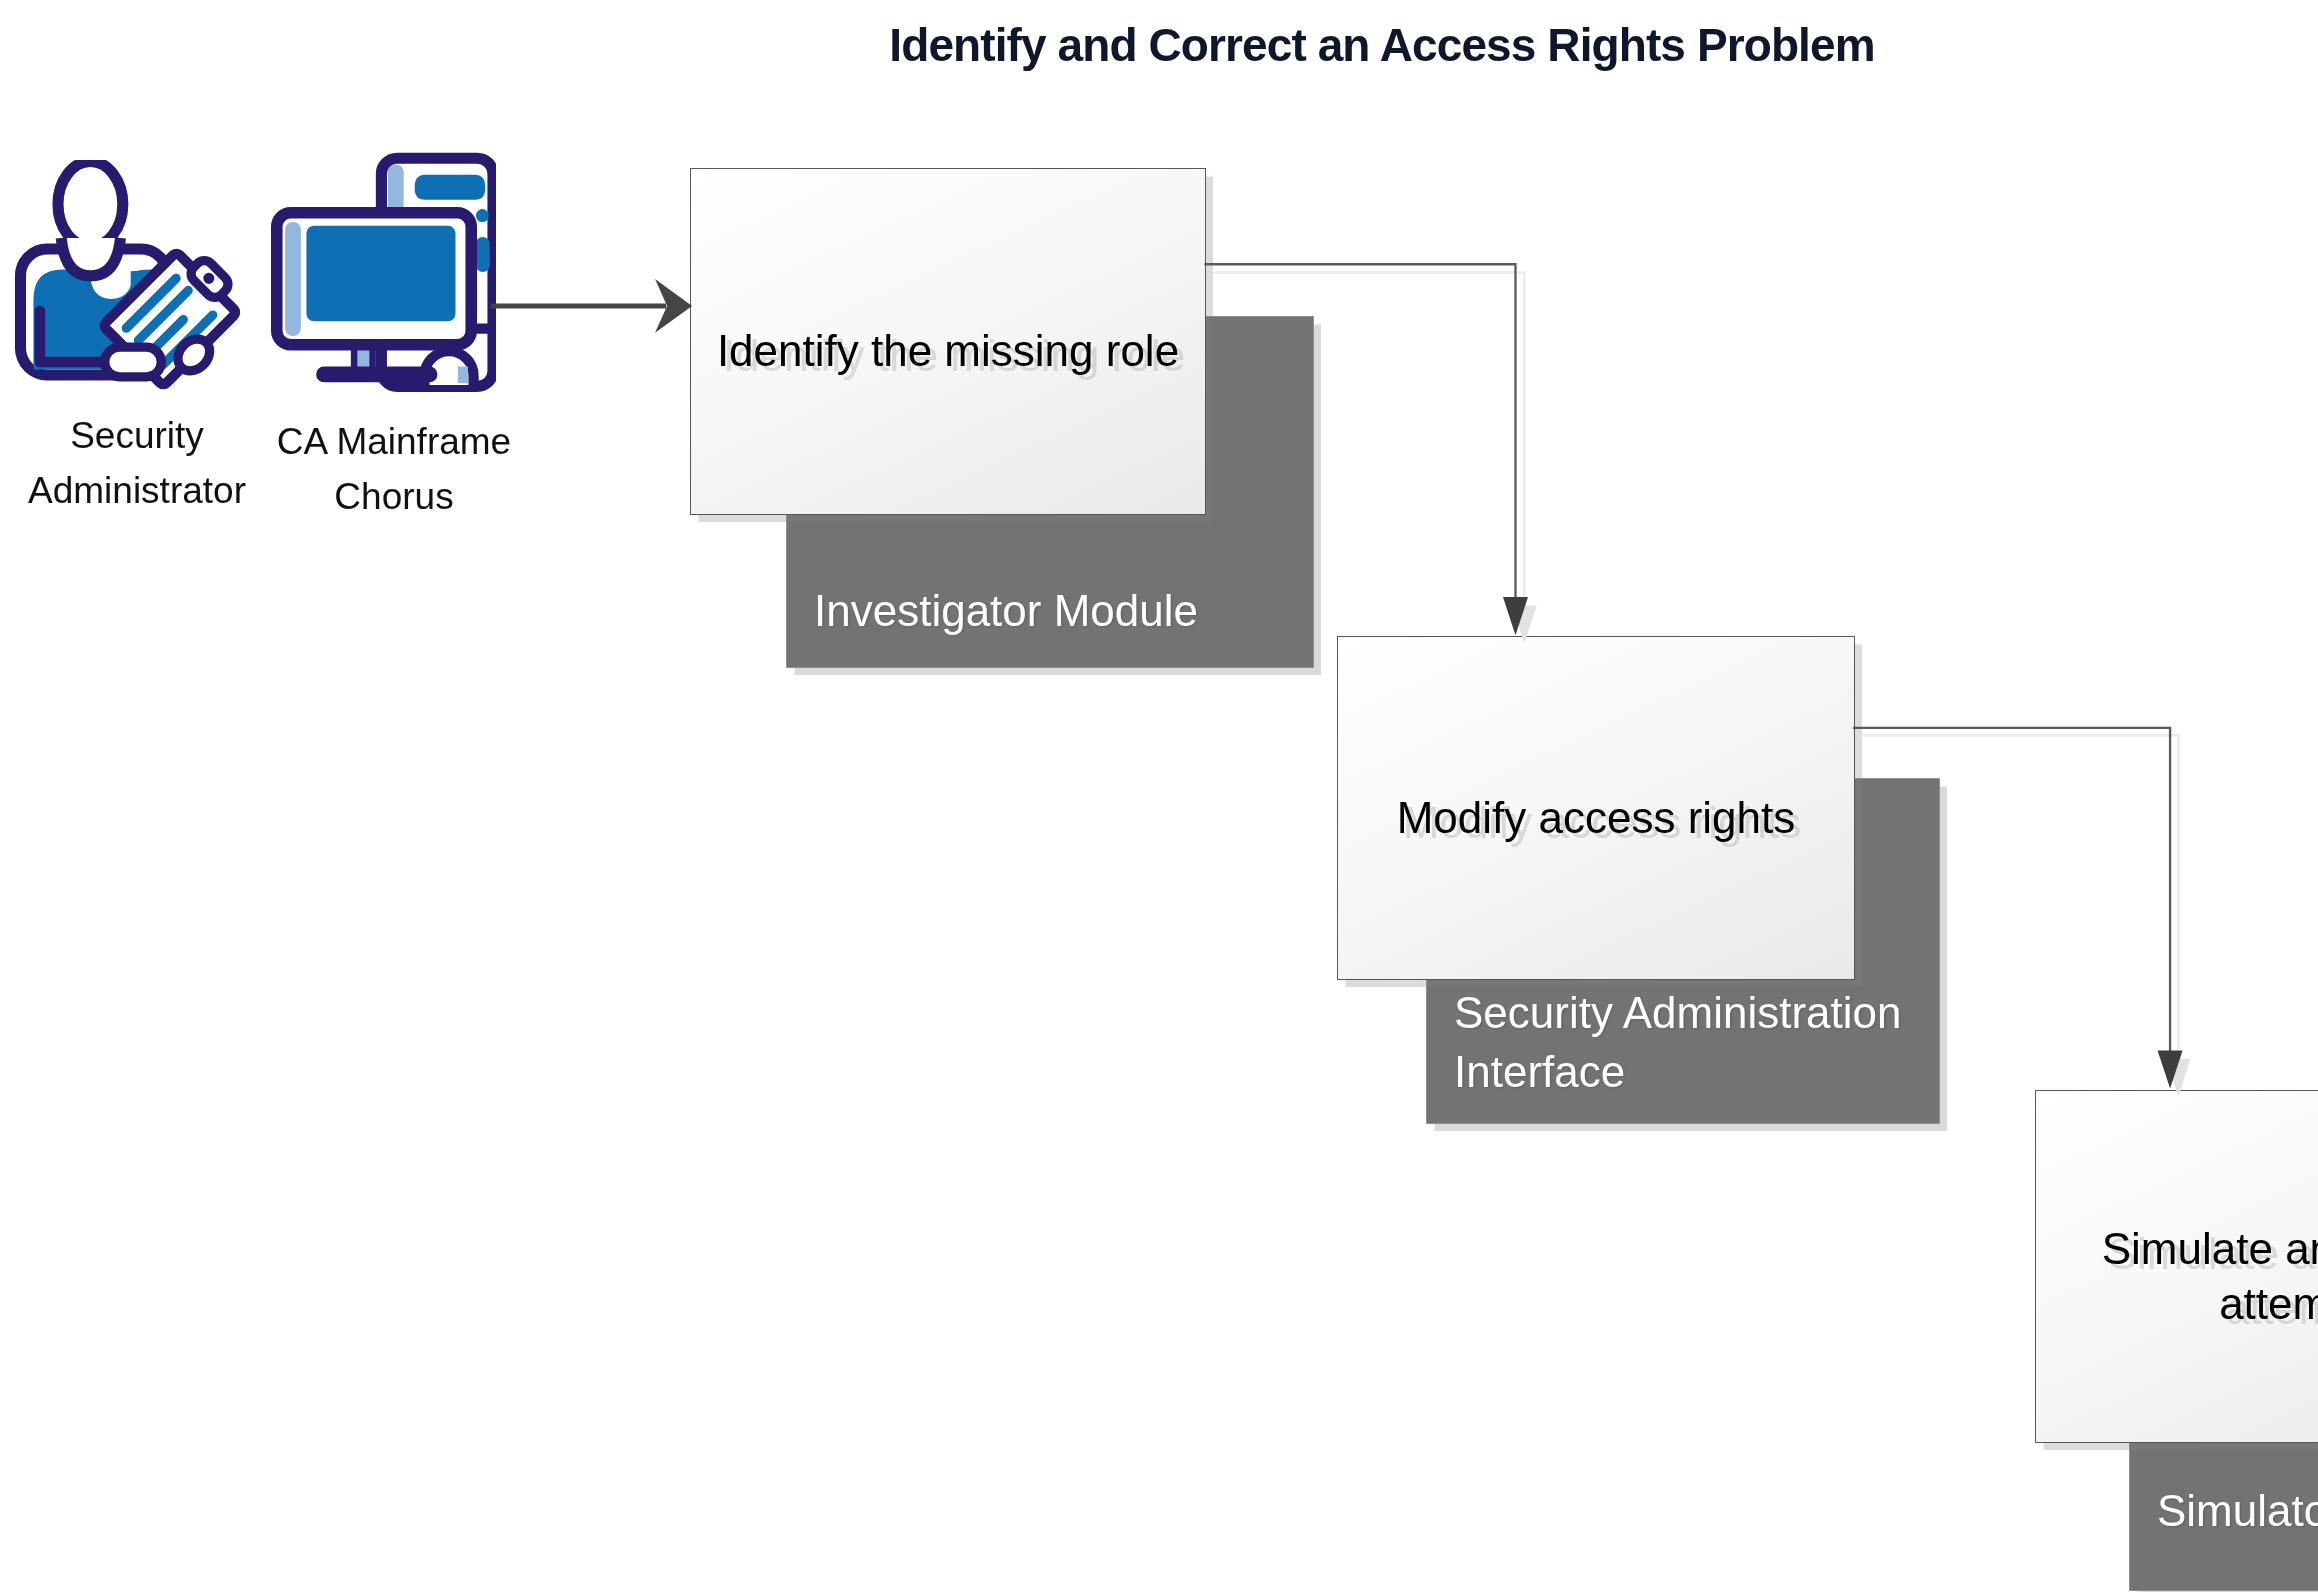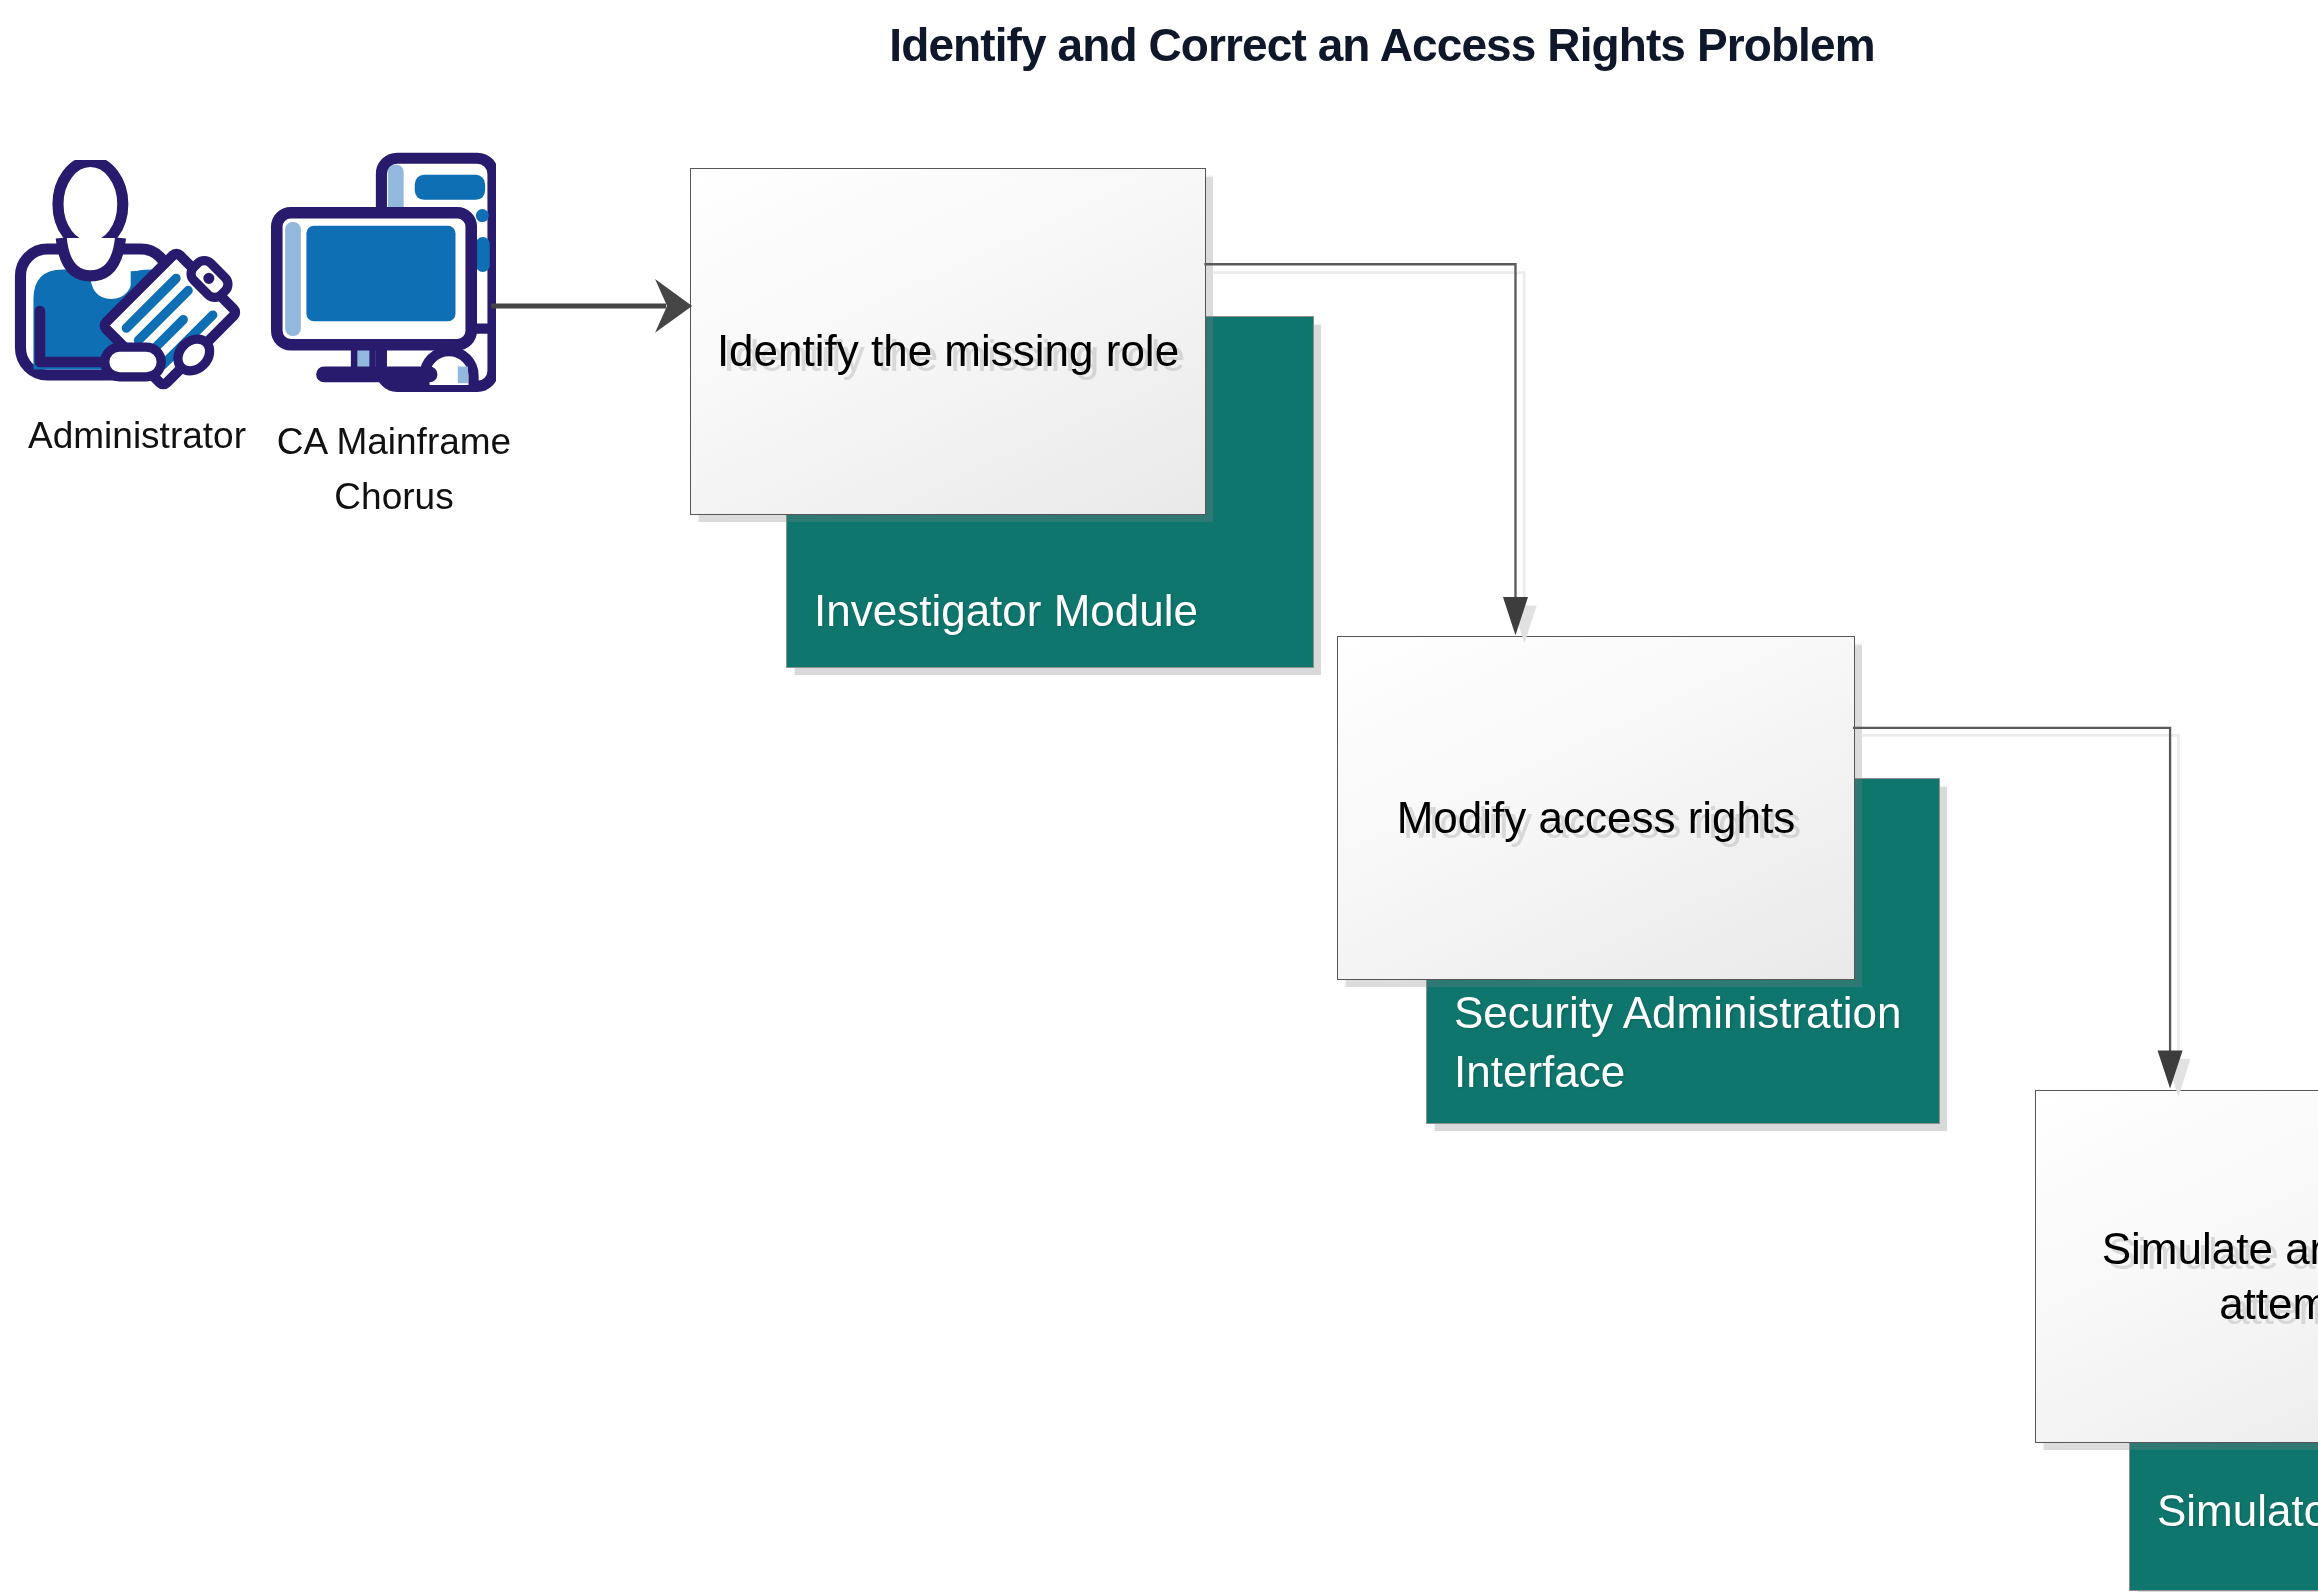--- a/index.html
+++ b/index.html
@@ -14,21 +14,21 @@
   .actor-label{position:absolute;text-align:center;font-size:37px;line-height:55px;color:#111;}
 
   .step{position:absolute;border:1.9px solid #565656;
         background:linear-gradient(155deg,#ffffff 0%,#f7f7f7 45%,#e9e9e9 100%);
         box-shadow:7.4px 6.5px 0.9px rgba(130,130,130,0.28);}
   .step-text{position:absolute;left:0;right:0;top:0;bottom:0;
              display:flex;flex-direction:column;align-items:center;justify-content:center;
              padding-top:18.5px;font-size:44px;line-height:55px;color:#000;text-align:right;
              text-shadow:6px 5.1px 0 rgba(160,160,160,0.35);}
 
-  .module{position:absolute;background:#0f766e;border:1.4px solid #8f8f8f;
+  .module{position:absolute;background:#737373;border:1.4px solid #8f8f8f;
           box-shadow:7.4px 6.5px 0.9px rgba(170,170,170,0.45);}
   .module-text{position:absolute;left:0;right:0;bottom:0;
                padding:0 23px 27px 27px;font-size:44px;line-height:59px;color:#ffffff;
                text-shadow:1.4px 1.4px 2.3px rgba(0,0,0,0.15);}
   #module-2 .module-text{padding-bottom:22px;}
   #module-3 .module-text{padding-bottom:50px;}
 
   .line-block{display:block;}
   #connector-layer{position:absolute;left:0;top:0;pointer-events:none;}
 </style>
@@ -81,20 +81,21 @@
     <rect x="172" y="415" width="54" height="62" fill="#281b6e"></rect>
     <rect x="186" y="415" width="26" height="62" fill="#92b9dd"></rect>
     <rect x="97" y="472" width="262" height="34" rx="17" fill="#281b6e"></rect>
 
     <rect x="12" y="140" width="420" height="285" rx="30" fill="#ffffff" stroke="#281b6e" stroke-width="25"></rect>
     <rect x="30" y="160" width="34" height="246" rx="16" fill="#92b9dd"></rect>
     <rect x="76" y="168" width="322" height="206" rx="16" fill="#0f6fb4"></rect>
   </svg>
 
   <div class="actor-label" style="left:0px;top:408px;width:274px">
+    <span class="line-block">Security</span>
     <span class="line-block">Administrator</span>
   </div>
   <div class="actor-label" style="left:257px;top:414px;width:274px">
     <span class="line-block">CA Mainframe</span>
     <span class="line-block">Chorus</span>
   </div>
 
   <div class="module" id="module-1" style="left:786px;top:316px;width:526px;height:350px">
     <div class="module-text">
       <span class="line-block">Investigator Module</span>

